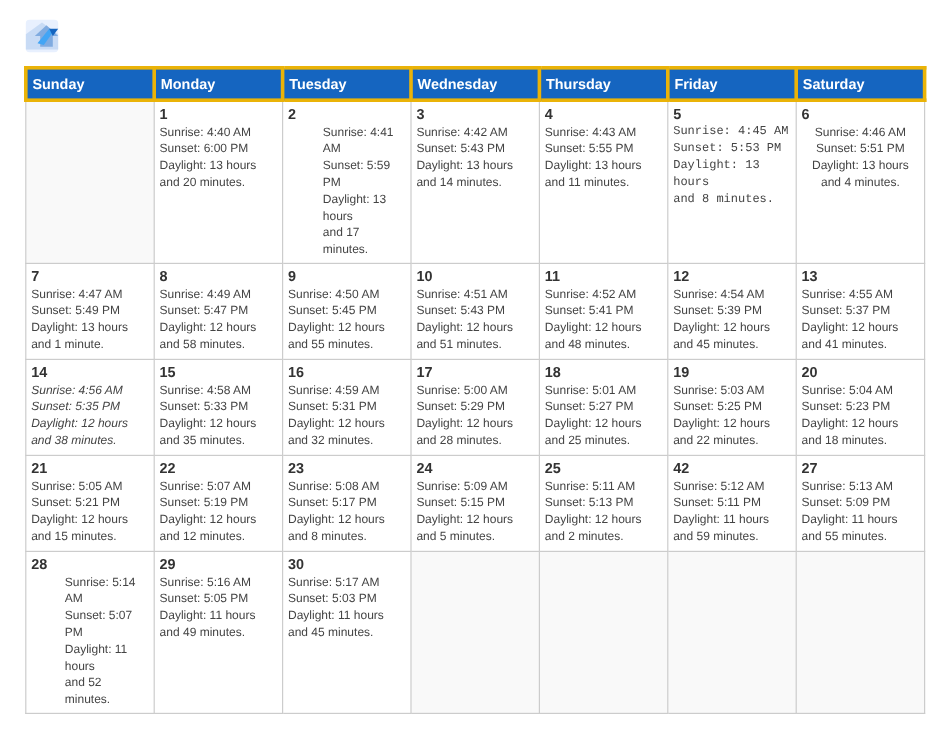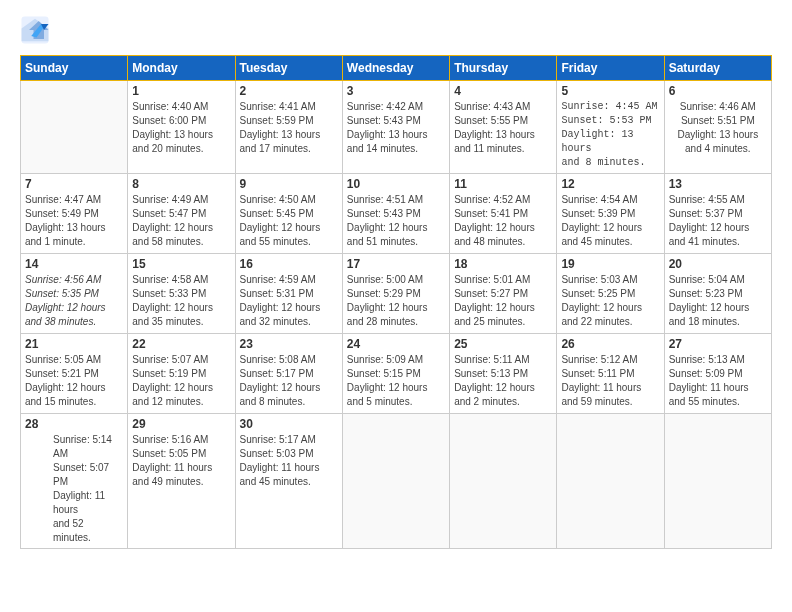--- a/index.html
+++ b/index.html
@@ -60,21 +60,21 @@
       border-collapse: collapse;
       table-layout: fixed;
     }
     .calendar th {
       background: #1565c0;
       color: #fff;
       font-size: 12px;
       font-weight: bold;
       padding: 5px 4px;
       text-align: left;
-      border: 1px solid #eab308;
+      border: 3px solid #eab308;
     }
     .calendar td {
       border: 1px solid #ccc;
       vertical-align: top;
       padding: 3px 4px;
       font-size: 9.5px;
       color: #333;
       height: 80px;
     }
     .day-num {
@@ -134,21 +134,21 @@
           <td class="empty"></td>
           <td>
             <span class="day-num">1</span>
             <div class="day-detail" style="white-space: pre-line;">Sunrise: 4:40 AM
 Sunset: 6:00 PM
 Daylight: 13 hours
 and 20 minutes.</div>
           </td>
           <td>
             <span class="day-num">2</span>
-            <div class="day-detail" style="white-space: pre-line;">Sunrise: 4:41 AM
+            <div class="day-detail" style="white-space: pre-line; margin-left: 29px;">Sunrise: 4:41 AM
 Sunset: 5:59 PM
 Daylight: 13 hours
 and 17 minutes.</div>
           </td>
           <td>
             <span class="day-num">3</span>
             <div class="day-detail" style="white-space: pre-line;">Sunrise: 4:42 AM
 Sunset: 5:43 PM
 Daylight: 13 hours
 and 14 minutes.</div>
@@ -307,21 +307,21 @@
 and 5 minutes.</div>
           </td>
           <td>
             <span class="day-num">25</span>
             <div class="day-detail" style="white-space: pre-line;">Sunrise: 5:11 AM
 Sunset: 5:13 PM
 Daylight: 12 hours
 and 2 minutes.</div>
           </td>
           <td>
-            <span class="day-num">26</span>
+            <span class="day-num">42</span>
             <div class="day-detail" style="white-space: pre-line;">Sunrise: 5:12 AM
 Sunset: 5:11 PM
 Daylight: 11 hours
 and 59 minutes.</div>
           </td>
           <td>
             <span class="day-num">27</span>
             <div class="day-detail" style="white-space: pre-line;">Sunrise: 5:13 AM
 Sunset: 5:09 PM
 Daylight: 11 hours

